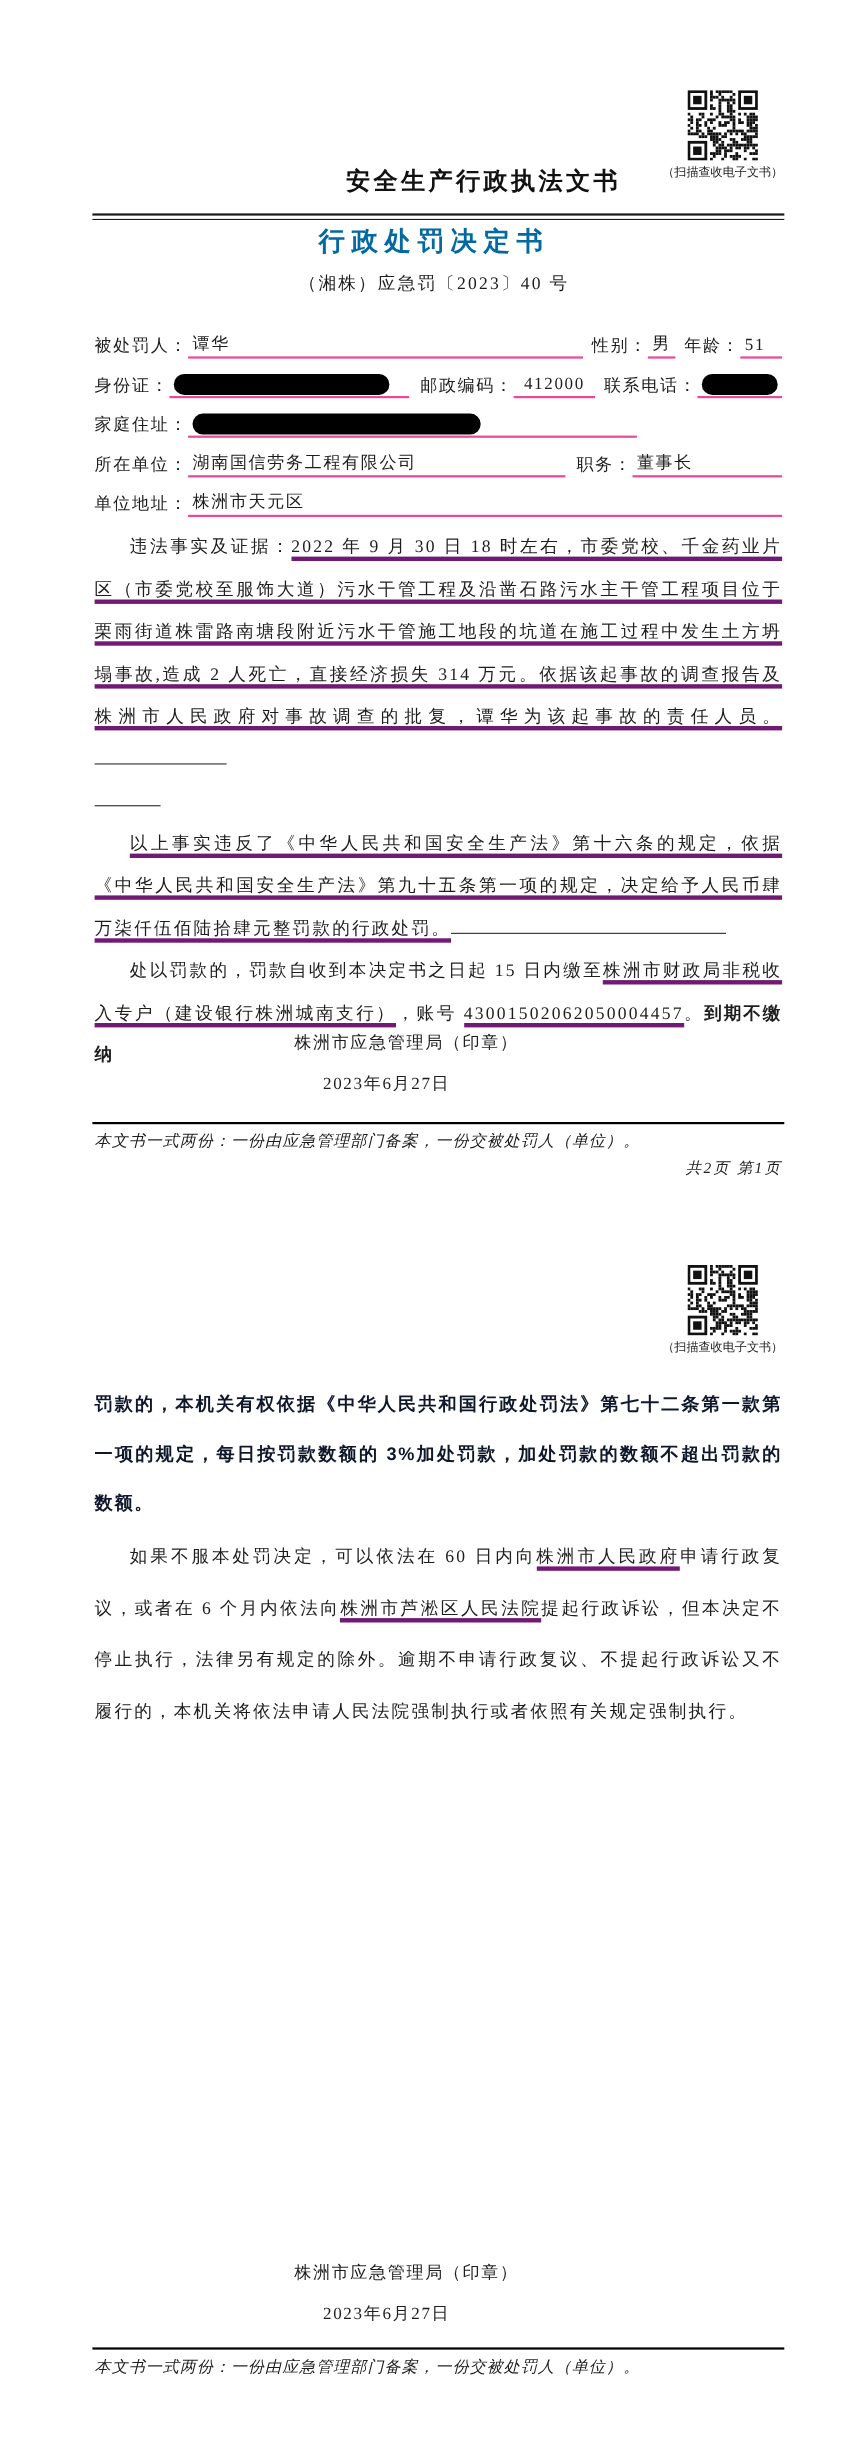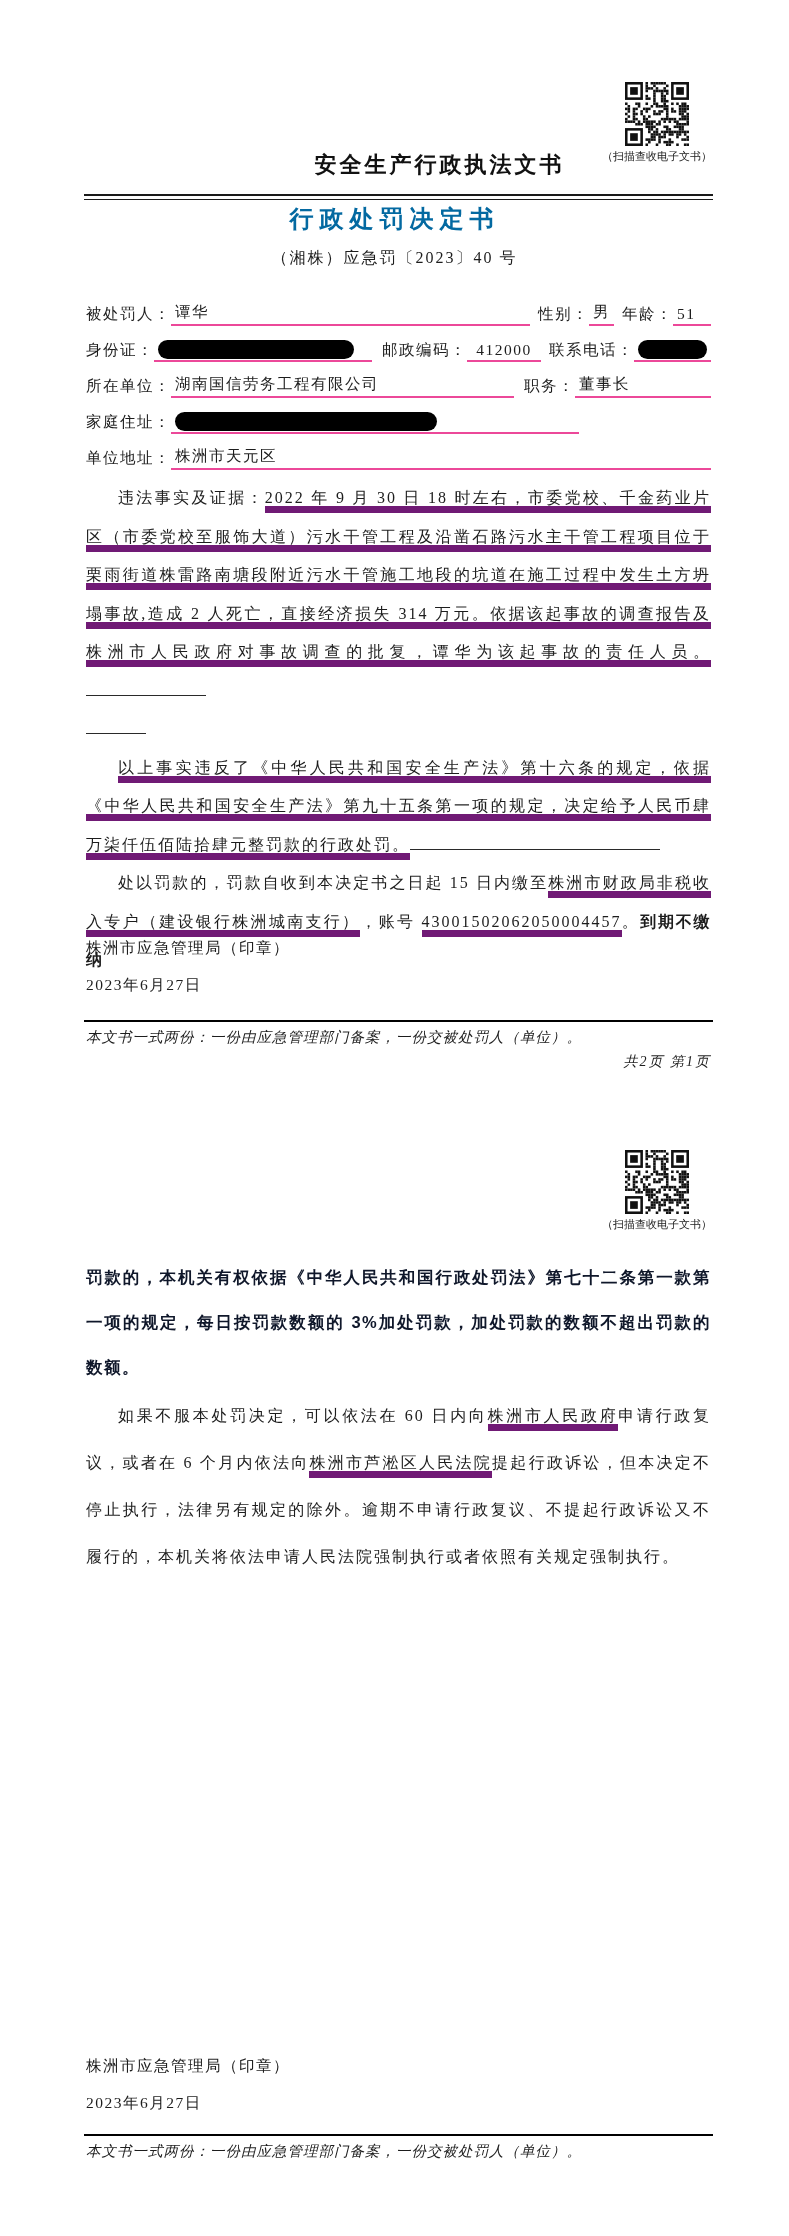--- a/index.html
+++ b/index.html
@@ -26,33 +26,33 @@
   .flabel{flex:0 0 auto;white-space:nowrap;padding-bottom:1px;}
   .fv{border-bottom:2px solid #ec4899;padding:0 4px 1px 4px;white-space:nowrap;display:flex;align-items:flex-end;}
   .grow{flex:1 1 auto;}
   .redact{height:19px;background:#000;border-radius:10px;}
 
   
   .paras{left:86px;width:625px;font-size:16px;line-height:38.5px;letter-spacing:2px;
          text-align:justify;text-justify:inter-character;}
   .paras p{margin:0;}
   .ind{text-indent:2em;}
-  .u{border-bottom:7px solid #701a75;}
+  .u{border-bottom:4px solid #701a75;}
   .fill{display:inline-block;border-bottom:1px solid #2a2a2a;height:12px;vertical-align:baseline;}
   .boldtxt{font-weight:700;font-family:"Liberation Sans","DejaVu Sans",sans-serif;letter-spacing:1.5px;}
 
   
   .p2bold{left:86px;width:625px;font-size:16.5px;line-height:45px;letter-spacing:1.5px;
           font-weight:700;font-family:"Liberation Sans","DejaVu Sans",sans-serif;
           text-align:justify;text-justify:inter-character;color:#0f172a;}
   .p2appeal{left:86px;width:625px;font-size:16px;line-height:47px;letter-spacing:2px;
             text-align:justify;text-justify:inter-character;text-indent:2em;}
 
   
-  .sig{left:86px;width:625px;text-align:left;font-size:15.5px;letter-spacing:1.5px;}
+  .sig{left:86px;width:625px;text-align:center;font-size:15.5px;letter-spacing:1.5px;}
   .sig-org{padding-right:58px;}
   .sig-date{padding-right:94px;margin-top:16px;}
 
   
   .rule{left:84px;width:629px;border-top:2.5px solid #000;height:0;}
   .footer-note{left:86px;width:625px;font-size:14.5px;letter-spacing:1px;font-style:italic;}
   .pageno{left:86px;width:625px;text-align:right;font-size:14px;letter-spacing:2px;font-style:italic;}
 </style>
 </head>
 <body>
@@ -315,30 +315,30 @@
           <span class="redact" style="width:196px;"></span>
         </span>
       <span class="flabel" style="margin-left:10px;">邮政编码：</span>
       <span class="fv" style="flex:0 0 66px;justify-content:center;">412000</span>
       <span class="flabel" style="margin-left:8px;">联系电话：</span>
       <span class="fv grow">
           <span class="redact" style="width:100%;"></span>
         </span>
     </div>
     <div class="frow">
+      <span class="flabel">家庭住址：</span>
+      <span class="fv" style="flex:0 0 400px;">
+          <span class="redact" style="width:262px;"></span>
+        </span>
+    </div>
+    <div class="frow">
       <span class="flabel">所在单位：</span>
       <span class="fv grow">湖南国信劳务工程有限公司</span>
       <span class="flabel" style="margin-left:10px;">职务：</span>
       <span class="fv" style="flex:0 0 128px;">董事长</span>
-    </div>
-    <div class="frow">
-      <span class="flabel">家庭住址：</span>
-      <span class="fv" style="flex:0 0 400px;">
-          <span class="redact" style="width:262px;"></span>
-        </span>
     </div>
     <div class="frow">
       <span class="flabel">单位地址：</span>
       <span class="fv grow">株洲市天元区</span>
     </div>
   </div>
 
   <div class="abs paras" style="top:479px;">
     <p class="ind"><span>违法事实及证据：</span><span class="u">2022 年 9 月 30 日 18 时左右，市委党校、千金药业片区（市委党校至服饰大道）污水干管工程及沿凿石路污水主干管工程项目位于栗雨街道株雷路南塘段附近污水干管施工地段的坑道在施工过程中发生土方坍塌事故,造成 2 人死亡，直接经济损失 314 万元。依据该起事故的调查报告及株洲市人民政府对事故调查的批复，谭华为该起事故的责任人员。</span><span class="fill" style="width:120px;"></span></p>
     <p><span class="fill" style="width:60px;"></span></p>

